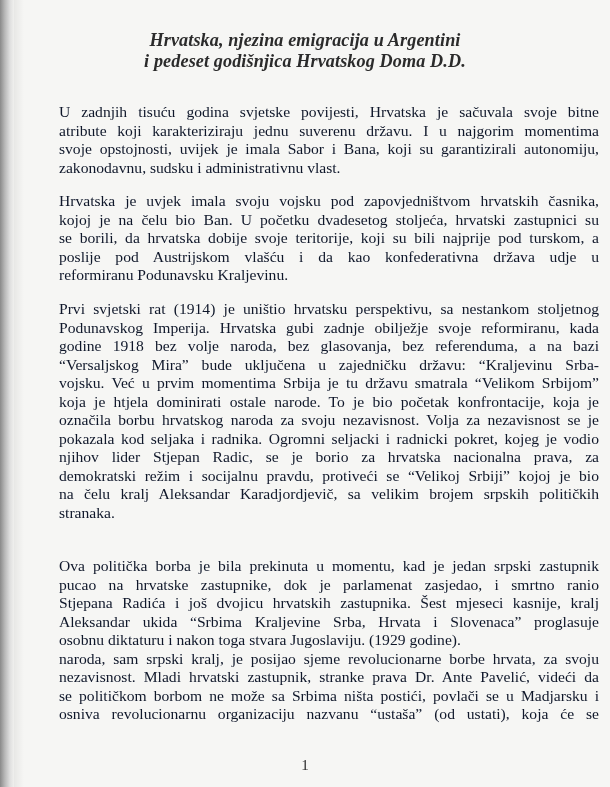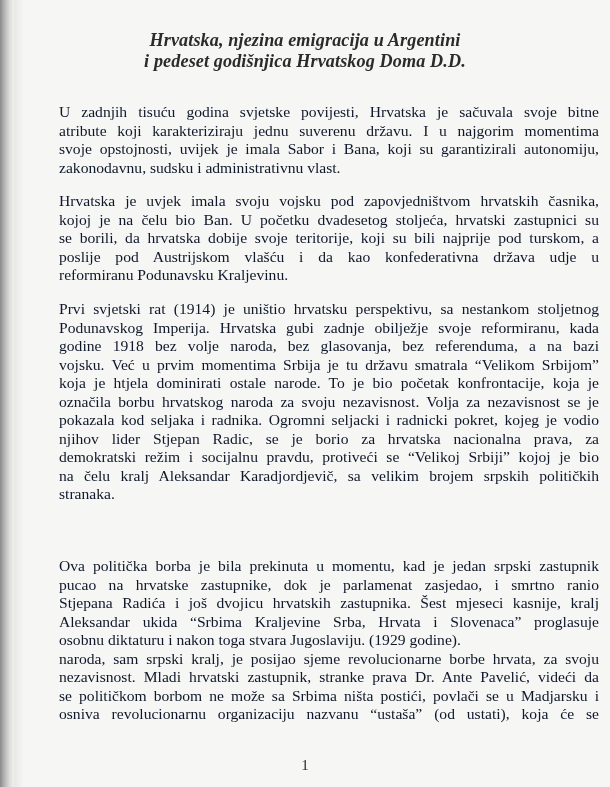--- a/index.html
+++ b/index.html
@@ -63,20 +63,21 @@
     <span class="ln">kojoj je na čelu bio Ban. U početku dvadesetog stoljeća, hrvatski zastupnici su</span>
     <span class="ln">se borili, da hrvatska dobije svoje  teritorije, koji su  bili najprije pod turskom, a</span>
     <span class="ln">poslije pod Austrijskom vlašću i da kao konfederativna država udje   u</span>
     <span class="ln last">reformiranu Podunavsku Kraljevinu.</span>
   </div>
 
   <div class="para" style="top:300px">
     <span class="ln">Prvi svjetski rat (1914) je uništio hrvatsku perspektivu, sa nestankom stoljetnog</span>
     <span class="ln">Podunavskog Imperija. Hrvatska gubi zadnje obilježje svoje reformiranu, kada</span>
     <span class="ln">godine 1918 bez   volje naroda, bez glasovanja, bez referenduma, a na bazi</span>
+    <span class="ln">“Versaljskog Mira” bude uključena u zajedničku državu: “Kraljevinu Srba-</span>
     <span class="ln">vojsku. Već u prvim momentima Srbija je tu državu smatrala “Velikom Srbijom”</span>
     <span class="ln">koja je htjela dominirati ostale narode. To je bio početak konfrontacije, koja je</span>
     <span class="ln">označila borbu hrvatskog naroda za svoju nezavisnost. Volja za nezavisnost se je</span>
     <span class="ln">pokazala kod seljaka i radnika. Ogromni seljacki i radnicki pokret, kojeg je vodio</span>
     <span class="ln">njihov  lider  Stjepan Radic, se je borio za hrvatska nacionalna prava,   za</span>
     <span class="ln">demokratski režim i socijalnu pravdu, protiveći se  “Velikoj Srbiji” kojoj je bio</span>
     <span class="ln">na čelu kralj Aleksandar Karadjordjevič, sa velikim brojem srpskih političkih</span>
     <span class="ln last">stranaka.</span>
   </div>
 

